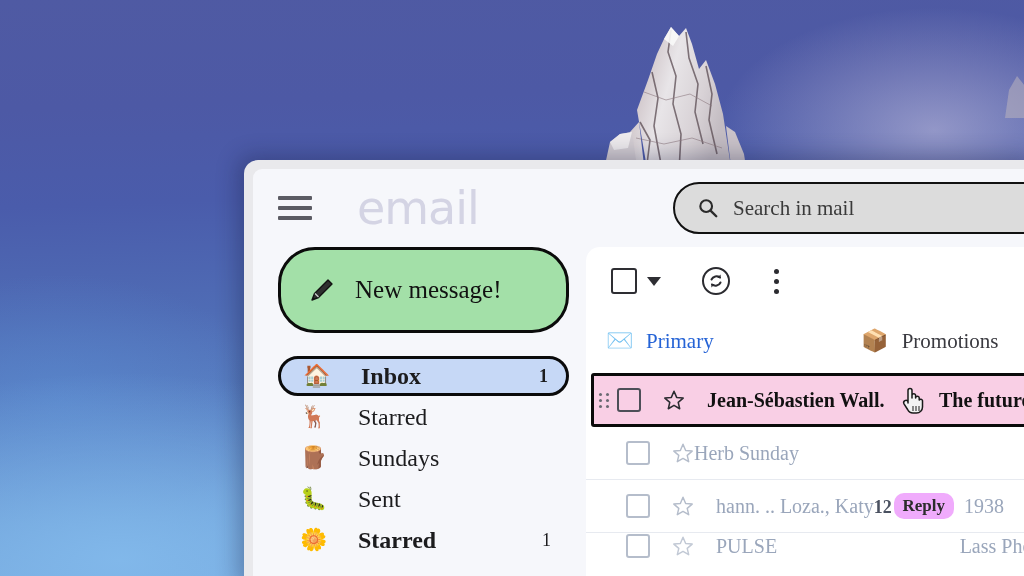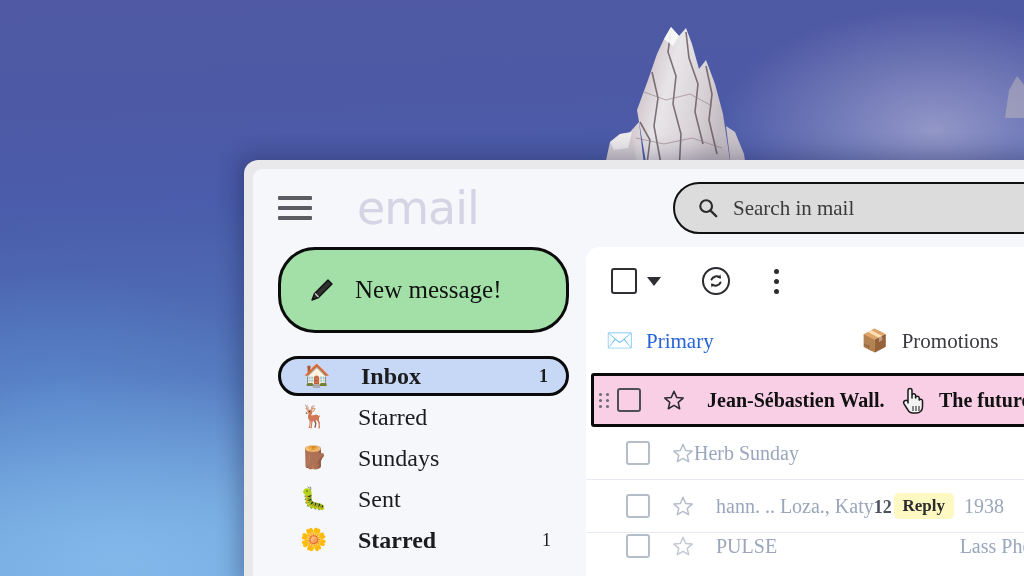--- a/index.html
+++ b/index.html
@@ -175,22 +175,22 @@
   .row-checkbox.dim { border-color: #b5bdcb; border-width: 2px; }
   .row-star { margin-left: 22px; width: 22px; flex: none; cursor: pointer; }
   .row-sender { margin-left: 22px; font-size: 20px; width: 232px; flex: none; white-space: nowrap; overflow: hidden; }
   .row-sender.unread { font-weight: bold; color: #111; }
   .row-sender.read { color: #9aa6bb; }
   .row-count { font-weight: bold; color: #4a5160; font-size: 18px; }
   .row-subject { font-size: 20px; white-space: nowrap; overflow: hidden; }
   .row-subject.unread { font-weight: bold; color: #111; }
   .row-subject.read { color: #9aa6bb; }
   .reply-badge {
-    background: #fef9c3; color: #2c2c2c; font-weight: bold;
-    font-size: 17px; padding: 3px 9px; border-radius: 5px; margin-right: 10px;
+    background: #f0abfc; color: #2c2c2c; font-weight: bold;
+    font-size: 17px; padding: 3px 9px; border-radius: 10px; margin-right: 10px;
     flex: none;
   }
   .cursor-hand { position: absolute; left: 305px; top: 8px; width: 26px; height: 32px; }
   .mail-row.partial { height: 26px; border-bottom: none; opacity: 1; }
 </style>
 </head>
 <body>
 
 <div id="desktop">
   <div id="haze"></div>

